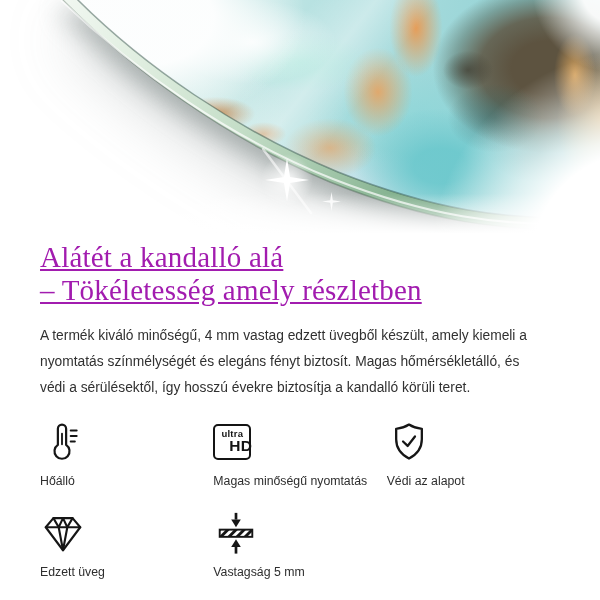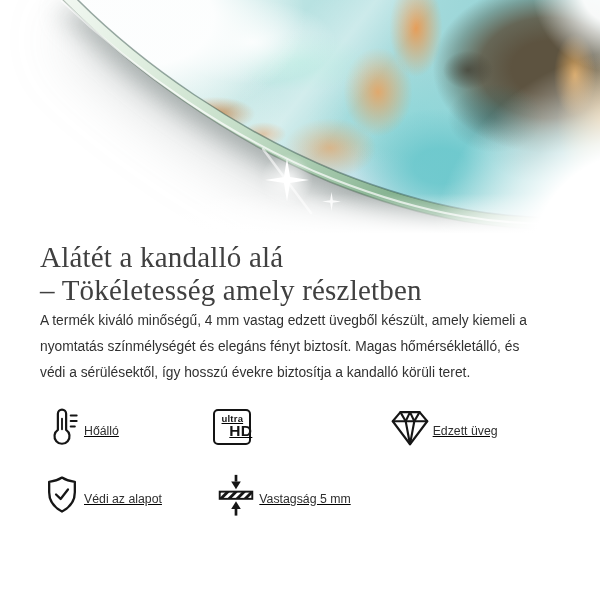--- a/index.html
+++ b/index.html
@@ -55,27 +55,27 @@
 
   .sparkle { position:absolute; background:#fff;
     clip-path: polygon(50% 0,57% 43%,100% 50%,57% 57%,50% 100%,43% 57%,0 50%,43% 43%);
     filter: drop-shadow(0 0 5px rgba(255,255,255,.95)); }
   .sparkle.big   { left:265px; top:158px; width:44px; height:44px; }
   .sparkle.small { left:322px; top:192px; width:19px; height:19px; opacity:.85; }
 
   
   .content { padding:5px 40px 0; }
   h1 { font-family:"Liberation Serif","DejaVu Serif",serif; font-weight:400;
-       font-size:29px; line-height:1.15; color:#404040; letter-spacing:.2px; }
+       font-size:29px; line-height:1.15; color:#a21caf; letter-spacing:.2px;text-decoration:underline; }
   h1 span { display:block; }
-  .description { margin-top:0; font-size:13.8px; line-height:1.88; color:#313131; max-width:504px; }
+  .description { margin-top:15px; font-size:13.8px; line-height:1.88; color:#313131; max-width:504px; }
 
   
   .features { margin-top:18px; display:grid; grid-template-columns:repeat(3,1fr); row-gap:22px; }
-  .feature { display:flex; flex-direction:row; align-items:center;text-decoration:underline; }
+  .feature { display:flex; flex-direction:column; align-items:flex-start; }
   .feature-icon { height:46px; display:flex; align-items:center; justify-content:center; }
   .feature-label { margin-top:9px; font-size:12.3px; color:#2e2e2e; }
 
   .hd-box { width:38px; height:36px; border:2.5px solid #141414; border-radius:5px;
     display:flex; flex-direction:column; align-items:center; justify-content:center; color:#141414; }
   .hd-top { font-size:9.5px; font-weight:700; line-height:1; letter-spacing:.2px; }
   .hd-bottom { font-size:15.5px; font-weight:800; line-height:1.05; letter-spacing:.3px;margin-left:17px; }
 
   svg.icon { display:block; }
 </style>
@@ -119,42 +119,43 @@
       <div class="feature-label">Hőálló</div>
     </div>
 
     <div class="feature">
       <div class="feature-icon">
         <div class="hd-box">
           <span class="hd-top">ultra</span>
           <span class="hd-bottom">HD</span>
         </div>
       </div>
+      <div class="feature-label">Magas minőségű nyomtatás</div>
+    </div>
+
+    <div class="feature">
+      <div class="feature-icon">
+        <svg class="icon" width="44" height="46" viewBox="0 0 48 48" fill="none" stroke="#161616" stroke-width="2.5" stroke-linecap="round" stroke-linejoin="round">
+          <path d="M24 5 C28 7.6 33 9.1 38 9.6 V21 C38 31 32.5 37.6 24 42 C15.5 37.6 10 31 10 21 V9.6 C15 9.1 20 7.6 24 5 Z"></path>
+          <path d="M17.5 23.5 L22.5 28.3 L30.5 18"></path>
+        </svg>
+      </div>
+      <div class="feature-label">Védi az alapot</div>
     </div>
 
     <div class="feature">
       <div class="feature-icon">
         <svg class="icon" width="46" height="46" viewBox="0 0 48 48" fill="none" stroke="#161616" stroke-width="2.2" stroke-linecap="round" stroke-linejoin="round">
           <path d="M14 8.5 H34 L42 18 L24 42 L6 18 Z"></path>
           <path d="M6 18 H42"></path>
           <path d="M14 8.5 L19.5 18 L24 8.5 L28.5 18 L34 8.5"></path>
           <path d="M19.5 18 L24 42 L28.5 18"></path>
         </svg>
       </div>
       <div class="feature-label">Edzett üveg</div>
-    </div>
-
-    <div class="feature">
-      <div class="feature-icon">
-        <svg class="icon" width="44" height="46" viewBox="0 0 48 48" fill="none" stroke="#161616" stroke-width="2.5" stroke-linecap="round" stroke-linejoin="round">
-          <path d="M24 5 C28 7.6 33 9.1 38 9.6 V21 C38 31 32.5 37.6 24 42 C15.5 37.6 10 31 10 21 V9.6 C15 9.1 20 7.6 24 5 Z"></path>
-          <path d="M17.5 23.5 L22.5 28.3 L30.5 18"></path>
-        </svg>
-      </div>
-      <div class="feature-label">Védi az alapot</div>
     </div>
 
 
     <div class="feature">
       <div class="feature-icon">
         <svg class="icon" width="46" height="46" viewBox="0 0 48 48">
           <defs>
             <pattern id="hatch" width="6" height="6" patternUnits="userSpaceOnUse" patternTransform="rotate(45)">
               <rect width="6" height="6" fill="#fff"></rect>
               <rect width="3" height="6" fill="#161616"></rect>

